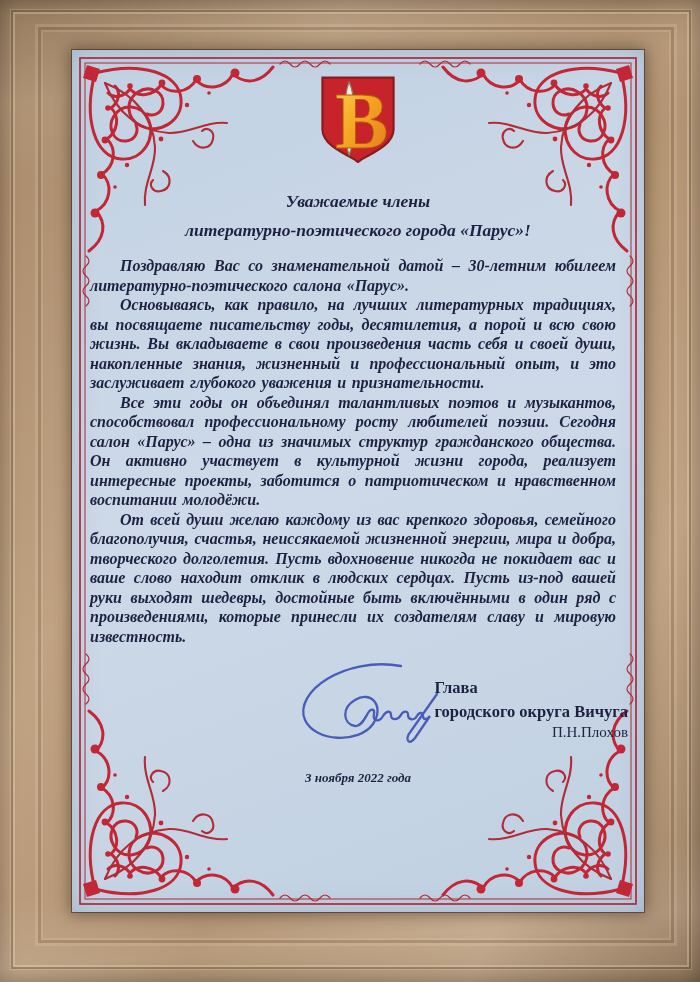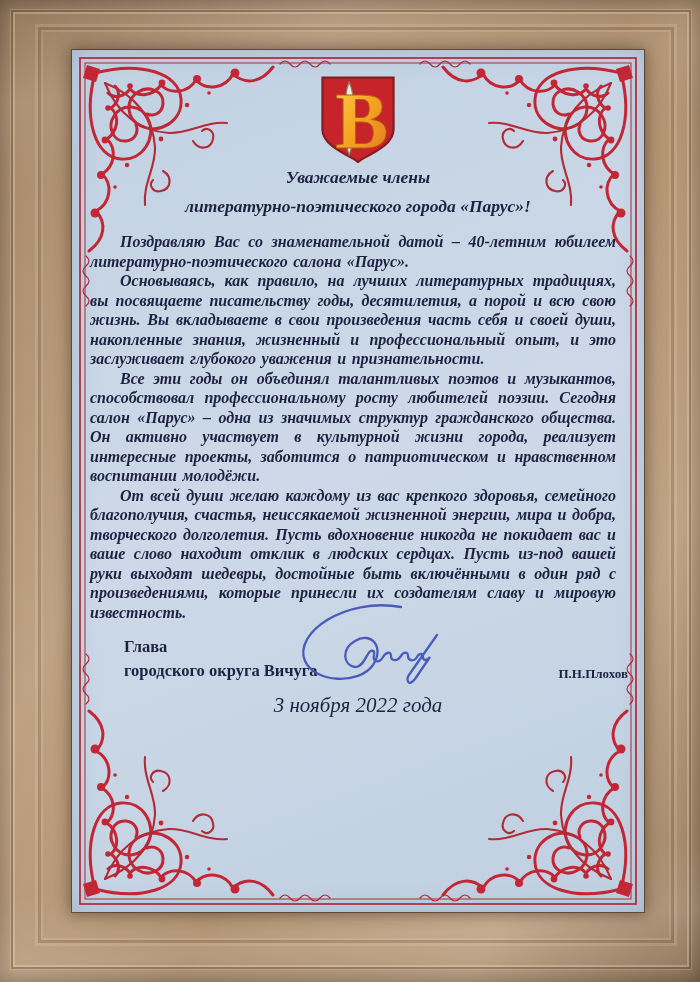--- a/index.html
+++ b/index.html
@@ -42,38 +42,38 @@
                inset 0 0 26px rgba(85,105,135,.28);
   }
   .border-art{position:absolute;inset:0;width:100%;height:100%;}
   .o3{fill:none;stroke:var(--orn2);stroke-width:3;stroke-linecap:round;}
   .o2{fill:none;stroke:var(--orn);stroke-width:2.1;stroke-linecap:round;}
   .o1{fill:none;stroke:var(--orn);stroke-width:1.2;stroke-linecap:round;}
   .of{fill:var(--orn2);stroke:none;}
   .content{position:absolute;inset:0;color:var(--ink);}
   .emblem{display:block;margin:24px auto 0;}
   .title{
-    text-align:center;
+    text-align:center;margin-top:24px;
     font-size:17.5px;line-height:29px;font-weight:bold;font-style:italic;
   }
   .bodytext{margin-top:11px;padding:0 28px 0 18px;}
   .bodytext p{
     margin:0;font-size:16px;line-height:19.5px;font-weight:bold;font-style:italic;
     text-align:justify;text-indent:30px;word-spacing:1.5px;
   }
   .closing{
-    position:relative;margin-top:13px;padding:0 16px 0 52px;
-    display:flex;justify-content:space-between;align-items:flex-end;
+    position:relative;margin-top:30px;padding:0 16px 0 52px;
+    display:flex;justify-content:space-between;align-items:flex-end;flex-direction:column;
   }
   .role{font-size:16.5px;line-height:24px;font-weight:bold;}
-  .name{font-size:13px;font-weight:bold;padding-bottom:1px;}
+  .name{font-size:15px;font-weight:normal;padding-bottom:1px;}
   .sign{position:absolute;left:51%;bottom:-16px;transform:translateX(-50%);pointer-events:none;}
   .date{
-    text-align:center;margin-top:10px;
-    font-size:21px;font-weight:normal;font-style:italic;
+    text-align:center;margin-top:28px;
+    font-size:13px;font-weight:bold;font-style:italic;
   }
 </style>
 </head>
 <body>
 
 <div class="photo">
   <div class="frame-light"></div>
   <div class="ridge-a"></div>
   <div class="ridge-b"></div>
 
@@ -140,21 +140,21 @@
         <rect x="33.3" y="40" width="3.6" height="20" rx="1.7" fill="#6e6147"></rect>
         <text x="49" y="83" font-size="90" font-weight="bold" font-family="'Liberation Serif', serif" text-anchor="middle" fill="url(#gold)" stroke="#b35f12" stroke-width="0.9">В</text>
       </svg>
 
       <div class="title">
         <div>Уважаемые члены</div>
         <div>литературно-поэтического города «Парус»!</div>
       </div>
 
       <div class="bodytext">
-        <p>Поздравляю Вас со знаменательной датой – 40-летним юбилеем литературно-поэтического салона «Парус».</p>
+        <p>Поздравляю Вас со знаменательной датой – 30-летним юбилеем литературно-поэтического салона «Парус».</p>
         <p>Основываясь, как правило, на лучших литературных традициях, вы посвящаете писательству годы, десятилетия, а порой и всю свою жизнь. Вы вкладываете в свои произведения часть себя и своей души, накопленные знания, жизненный и профессиональный опыт, и это заслуживает глубокого уважения и признательности.</p>
         <p>Все эти годы он объединял талантливых поэтов и музыкантов, способствовал профессиональному росту любителей поэзии. Сегодня салон «Парус» – одна из значимых структур гражданского общества. Он активно участвует в культурной жизни города, реализует интересные проекты, заботится о патриотическом и нравственном воспитании молодёжи.</p>
         <p>От всей души желаю каждому из вас крепкого здоровья, семейного благополучия, счастья, неиссякаемой жизненной энергии, мира и добра, творческого долголетия. Пусть вдохновение никогда не покидает вас и ваше слово находит отклик в людских сердцах. Пусть из-под вашей руки выходят шедевры, достойные быть включёнными в один ряд с произведениями, которые принесли их создателям славу и мировую известность.</p>
       </div>
 
       <div class="closing">
         <div class="role">
           <div>Глава</div>
           <div>городского округа Вичуга</div>
         </div>

